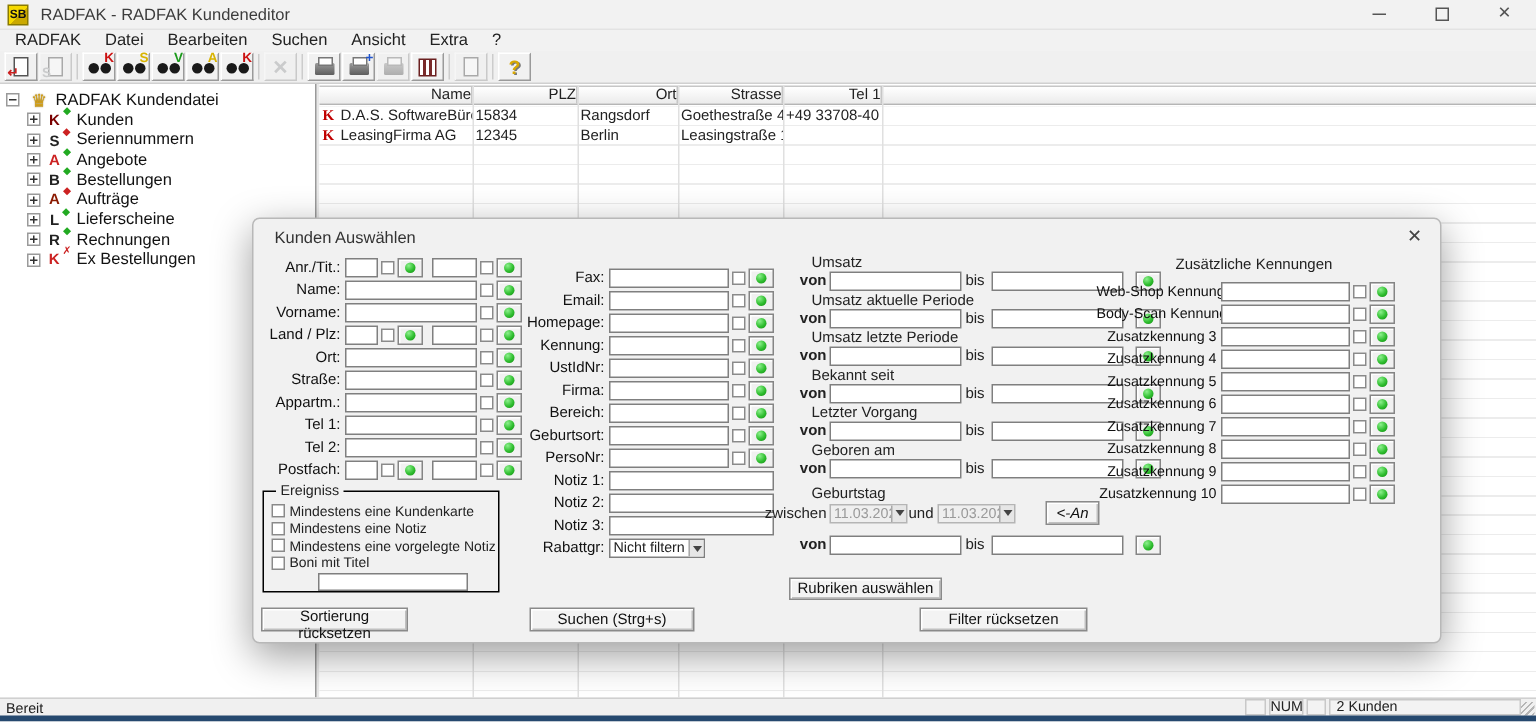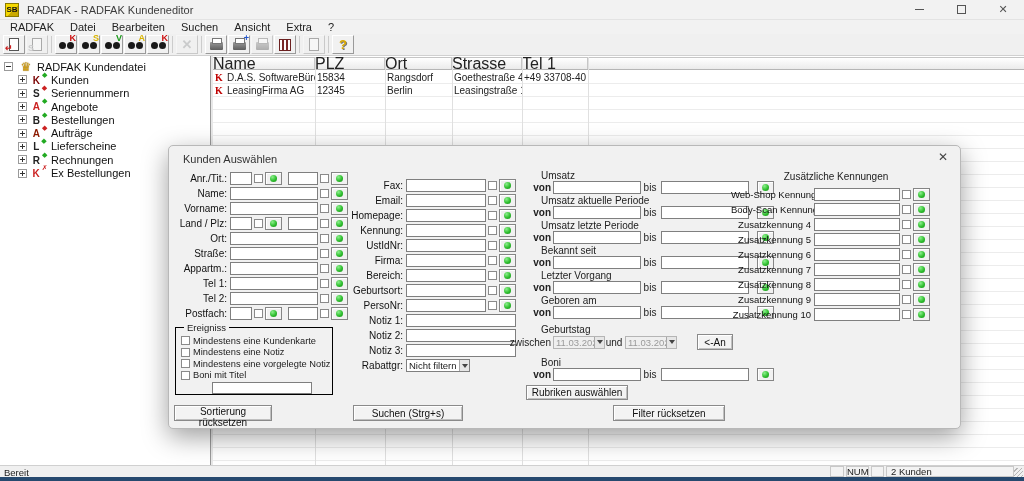--- a/index.html
+++ b/index.html
@@ -58,21 +58,21 @@
   .t-icon { width:18px; flex:none; position:relative; font-size:10px; text-align:center; }
   .t-icon .tl { font-weight:bold; font-size:10px; }
   .t-icon .td { font-size:7px; position:relative; top:-3px; }
   .t-icon.crown { color:#d4a017; font-size:12px; text-shadow:0 0 1px #7a5a00; }
   .t-label { margin-left:2px; color:#111; }
   .splitter { position:absolute; left:210px; top:0; width:3px; height:100%; background:#e8e8e8; border-left:1px solid #9a9a9a; }
 
   .table { position:absolute; left:213px; top:0; width:811px; height:100%; background:#fff; }
   .thead { position:absolute; left:0; top:1px; width:100%; height:13px; display:flex;
     background:linear-gradient(#ffffff,#ebebeb); border-top:1px solid #c6c6c6; border-bottom:1px solid #b5b5b5; }
-  .th { font-size:16px; color:#222; text-align:left; line-height:12px; border-right:1px solid #c6c6c6; flex:none; }
+  .th { font-size:10px; color:#222; text-align:right; line-height:12px; border-right:1px solid #c6c6c6; flex:none; }
   .th:nth-of-type(1){ width:102px; } .th:nth-of-type(2){ width:70px; } .th:nth-of-type(3){ width:67px; }
   .th:nth-of-type(4){ width:70px; } .th:nth-of-type(5){ width:66px; }
   .tbody { position:absolute; left:0; top:15px; width:100%; bottom:0;
     background:repeating-linear-gradient(to bottom,#ffffff 0 12px,#ececec 12px 13px); }
   .tr { height:13px; display:flex; align-items:center; }
   .td { font-size:10px; white-space:nowrap; overflow:hidden; flex:none; padding-left:2px; }
   .c-tag { width:12px; color:#c00000; font-weight:bold; font-family:"Liberation Serif",serif; }
   .c-name { width:90px; } .c-plz { width:70px; } .c-ort { width:67px; } .c-str { width:70px; } .c-tel { width:66px; }
   .vline { position:absolute; top:1px; bottom:0; width:1px; background:#e0e0e0; }
 
@@ -112,21 +112,21 @@
   .r-row { display:flex; align-items:center; height:13px; }
   .r-von { width:30px; text-align:right; flex:none;font-weight:bold; }
   .r-in1 { width:52px; margin-left:2px; } .r-in2 { width:54px; margin-left:2px; }
   .r-bis { width:18px; text-align:center; flex:none; }
   .r-row .dot-btn { margin-left:8px; }
   .bday { margin-top:4px; height:27px; }
   .b-row { display:flex; align-items:center; height:14px; }
   .b-zw { width:42px; margin-left:-12px; text-align:right; flex:none; white-space:nowrap; }
   .combo.date { width:52px; margin-left:2px; flex:none; }
   .b-und { width:18px; text-align:center; flex:none; }
-  .an-btn { margin-left:20px; width:56px; height:15px; }
+  .an-btn { margin-left:20px; width:56px; height:15px;font-style:italic; }
   .boni { margin-top:6px; }
 
   .col4 { position:absolute; left:562px; top:25px; width:202px; }
   .col4 .xhead { width:170px; margin-left:20px; text-align:center; font-size:10px; height:13px; margin-bottom:4px; }
   .col4 .f-label { width:80px; font-size:9.5px; }
   .col4 input.in { width:86px; }
 
   .ev-box { position:absolute; left:6px; top:181px; width:158px; height:68px; border:1px solid #000000; }
   .ev-legend { position:absolute; left:8px; top:-6px; background:#f1f1f1; padding:0 3px; font-size:9.5px; }
   .ev-rows { position:absolute; left:5px; top:7px; right:3px; }
@@ -731,21 +731,20 @@
       <div class="r-label">Geburtstag</div>
       <div class="b-row">
         <span class="b-zw">zwischen</span>
         <span class="combo date disabled"><span>11.03.2026</span><span class="arr"></span></span>
         <span class="b-und">und</span>
         <span class="combo date disabled"><span>11.03.2026</span><span class="arr"></span></span>
         <button class="dlg-btn an-btn" style="position:static">&lt;-An</button>
       </div>
     </div>
     <div class="range-sec boni">
-      <div class="r-label">Boni</div>
       <div class="r-row">
         <span class="r-von">von</span>
         <input class="in r-in1" style="">
         <span class="r-bis">bis</span>
         <input class="in r-in2" style="">
         <button class="dot-btn">
             <span class="dot"></span>
           </button>
       </div>
     </div>
@@ -770,20 +769,30 @@
           <span class="f-label">Body-Scan Kennung</span>
           <span class="grp">
             <input class="in" style="">
             <span class="cb"></span>
             <button class="dot-btn">
               <span class="dot"></span>
             </button>
           </span>
         </div>
 
+        <div class="f-row">
+          <span class="f-label">Zusatzkennung 3</span>
+          <span class="grp">
+            <input class="in" style="">
+            <span class="cb"></span>
+            <button class="dot-btn">
+              <span class="dot"></span>
+            </button>
+          </span>
+        </div>
 
         <div class="f-row">
           <span class="f-label">Zusatzkennung 4</span>
           <span class="grp">
             <input class="in" style="">
             <span class="cb"></span>
             <button class="dot-btn">
               <span class="dot"></span>
             </button>
           </span>

